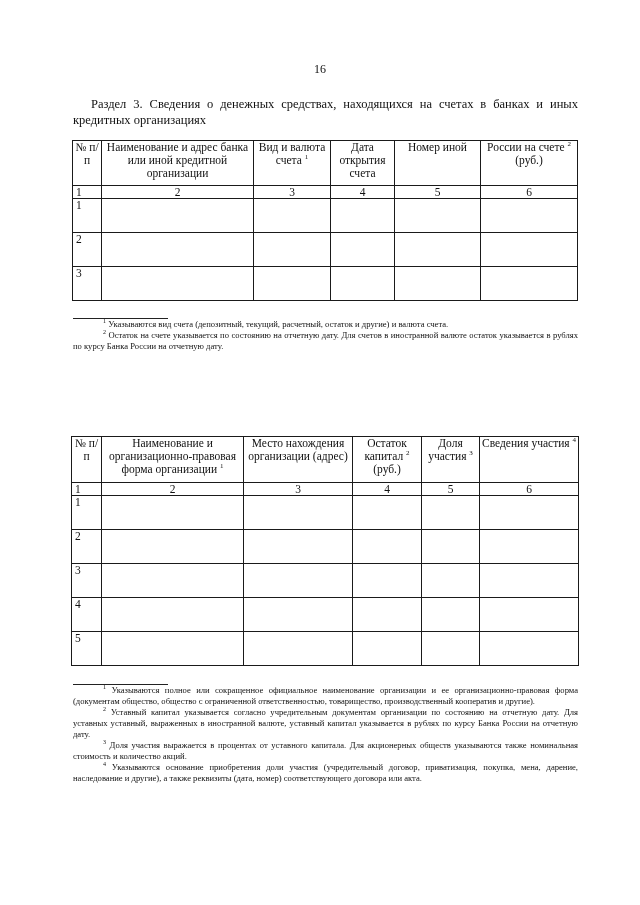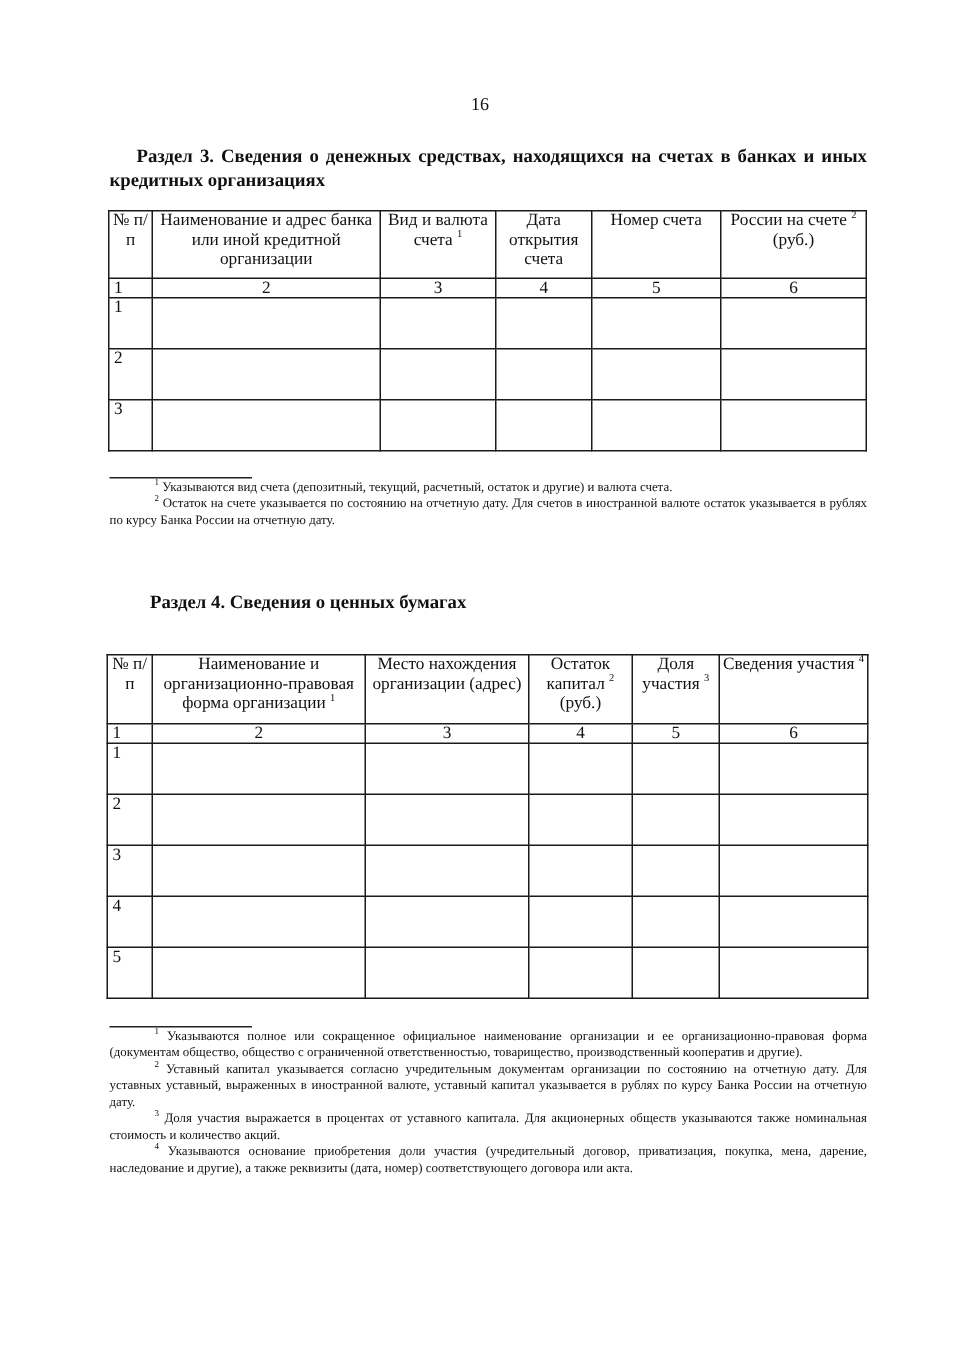--- a/index.html
+++ b/index.html
@@ -1,20 +1,20 @@
 <!DOCTYPE html>
 <html><head>
 <meta charset="utf-8">
 <style>
   html, body { margin: 0; padding: 0; background: #ffffff; }
   body { width: 640px; height: 905px; position: relative; overflow: hidden;
          font-family: "Liberation Serif", "DejaVu Serif", serif; color: #111; }
   .abs { position: absolute; }
   .page-num { left: 0; width: 640px; top: 62px; text-align: center; font-size: 12px; }
-  .sec-title { font-weight: bold; font-size: 12.5px; line-height: 16px; }
+  .sec-title { font-weight: normal; font-size: 12.5px; line-height: 16px; }
   #s3-title { left: 73px; top: 96px; width: 505px; text-indent: 18px; text-align: justify; }
   #s4-title { left: 100px; top: 393px; width: 480px; }
   table.grid { position: absolute; border-collapse: collapse; table-layout: fixed; }
   table.grid td { border: 1px solid #1a1a1a; padding: 0 2px; vertical-align: top;
                   font-size: 11.5px; line-height: 13px; text-align: center; }
   table.grid td.num { text-align: left; padding-left: 3px; }
   table.grid tr.idx td { height: 12px; line-height: 12px; }
   table.grid td sup { font-size: 7px; vertical-align: 5px; line-height: 0; }
   #t1 { left: 72px; top: 140px; width: 505px; }
   #t2 { left: 71px; top: 436px; width: 507px; }
@@ -46,21 +46,21 @@
     <col style="width:64px">
       <col style="width:86px">
       <col style="width:97px">
   </colgroup>
   <tbody>
       <tr class="head">
     <td><span>№ п/п</span></td>
     <td><span>Наименование и адрес банка или иной кредитной организации</span></td>
     <td><span>Вид и валюта счета</span> <sup>1</sup></td>
     <td><span>Дата открытия счета</span></td>
-    <td><span>Номер счета</span></td>
+    <td><span>Номер иной</span></td>
     <td><span>России на счете</span> <sup>2</sup><span> (руб.)</span></td>
   </tr>
   <tr class="idx">
     <td class="num">1</td>
     <td>2</td>
     <td>3</td>
     <td>4</td>
     <td>5</td>
     <td>6</td>
   </tr>
@@ -91,21 +91,20 @@
 </tbody>
   </table>
 
 <div class="abs fn-rule" id="fn1-rule"></div>
 <div class="abs fn" id="fn1">
   <p><sup>1</sup> <span>Указываются вид счета (депозитный, текущий, расчетный, остаток и другие) и валюта счета.</span></p>
   <p><sup>2</sup> <span>Остаток на счете указывается по состоянию на отчетную дату. Для счетов в иностранной валюте остаток указывается в рублях по курсу Банка России на отчетную дату.</span></p>
 </div>
 
 <div class="abs sec-title" id="s4-title">
-  <div>Раздел 4. Сведения о ценных бумагах</div>
 </div>
 
 <table class="grid" id="t2">
   <colgroup>
     <col style="width:30px">
       <col style="width:142px">
       <col style="width:109px">
     <col style="width:69px">
       <col style="width:58px">
       <col style="width:99px">

